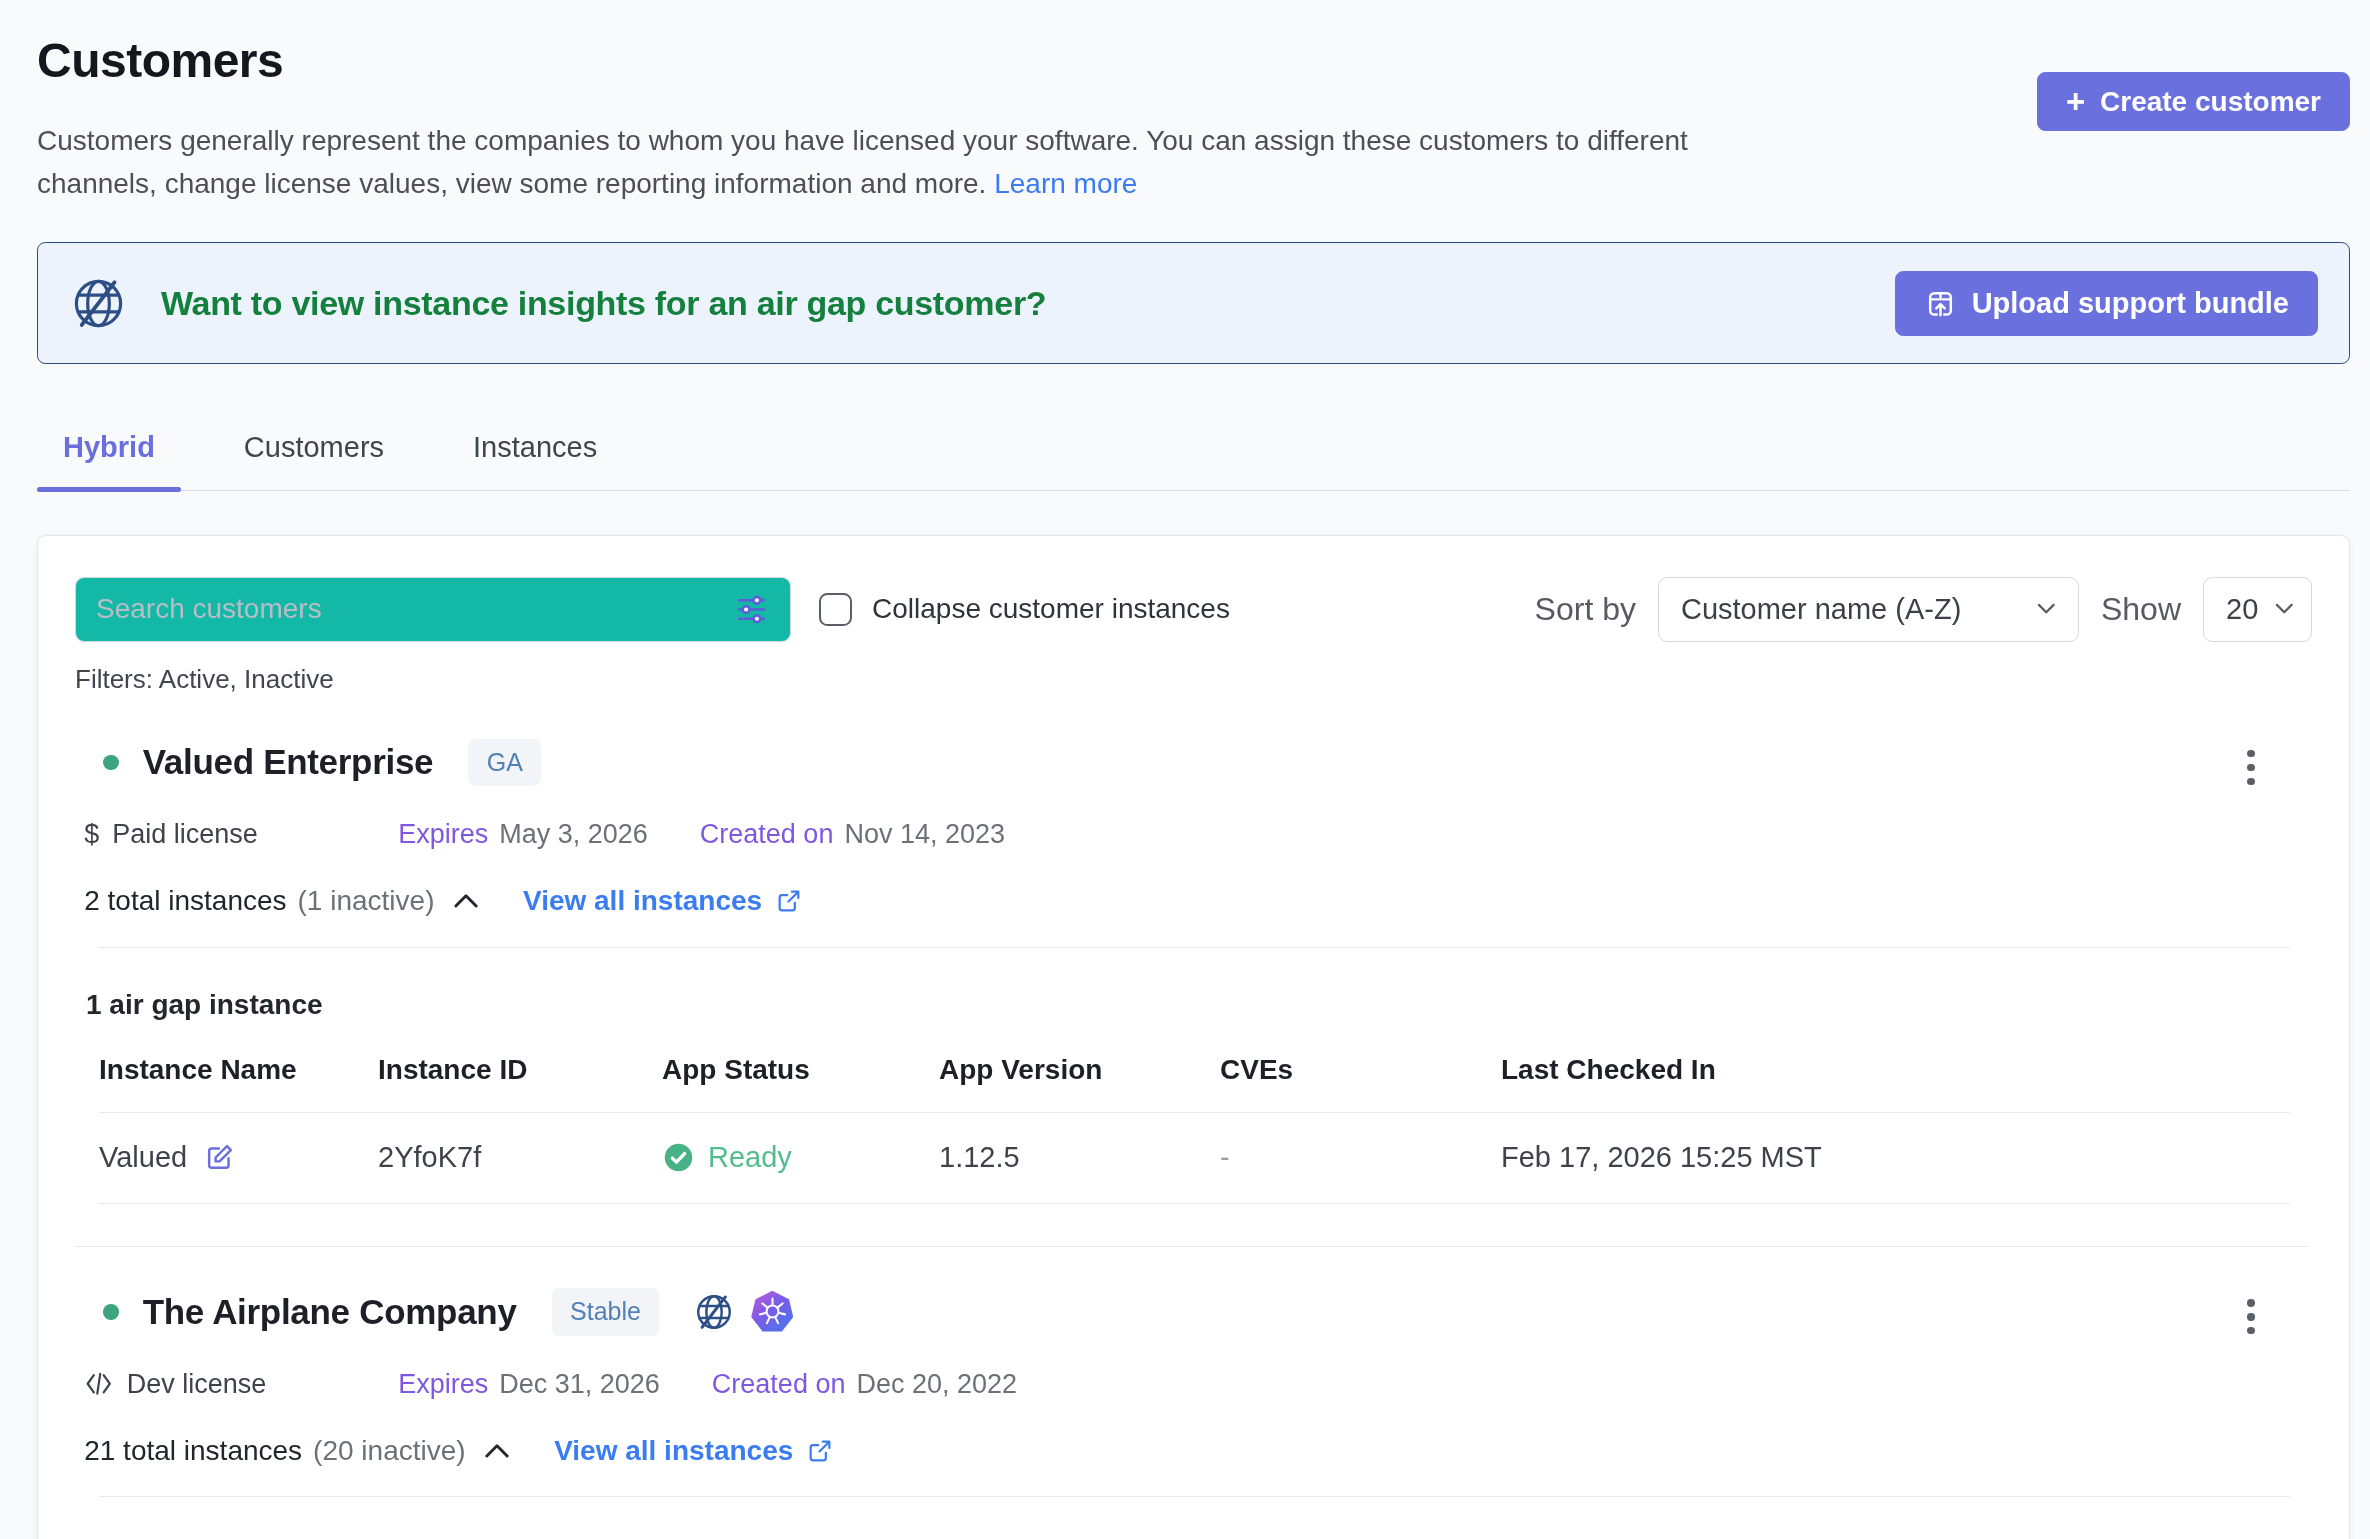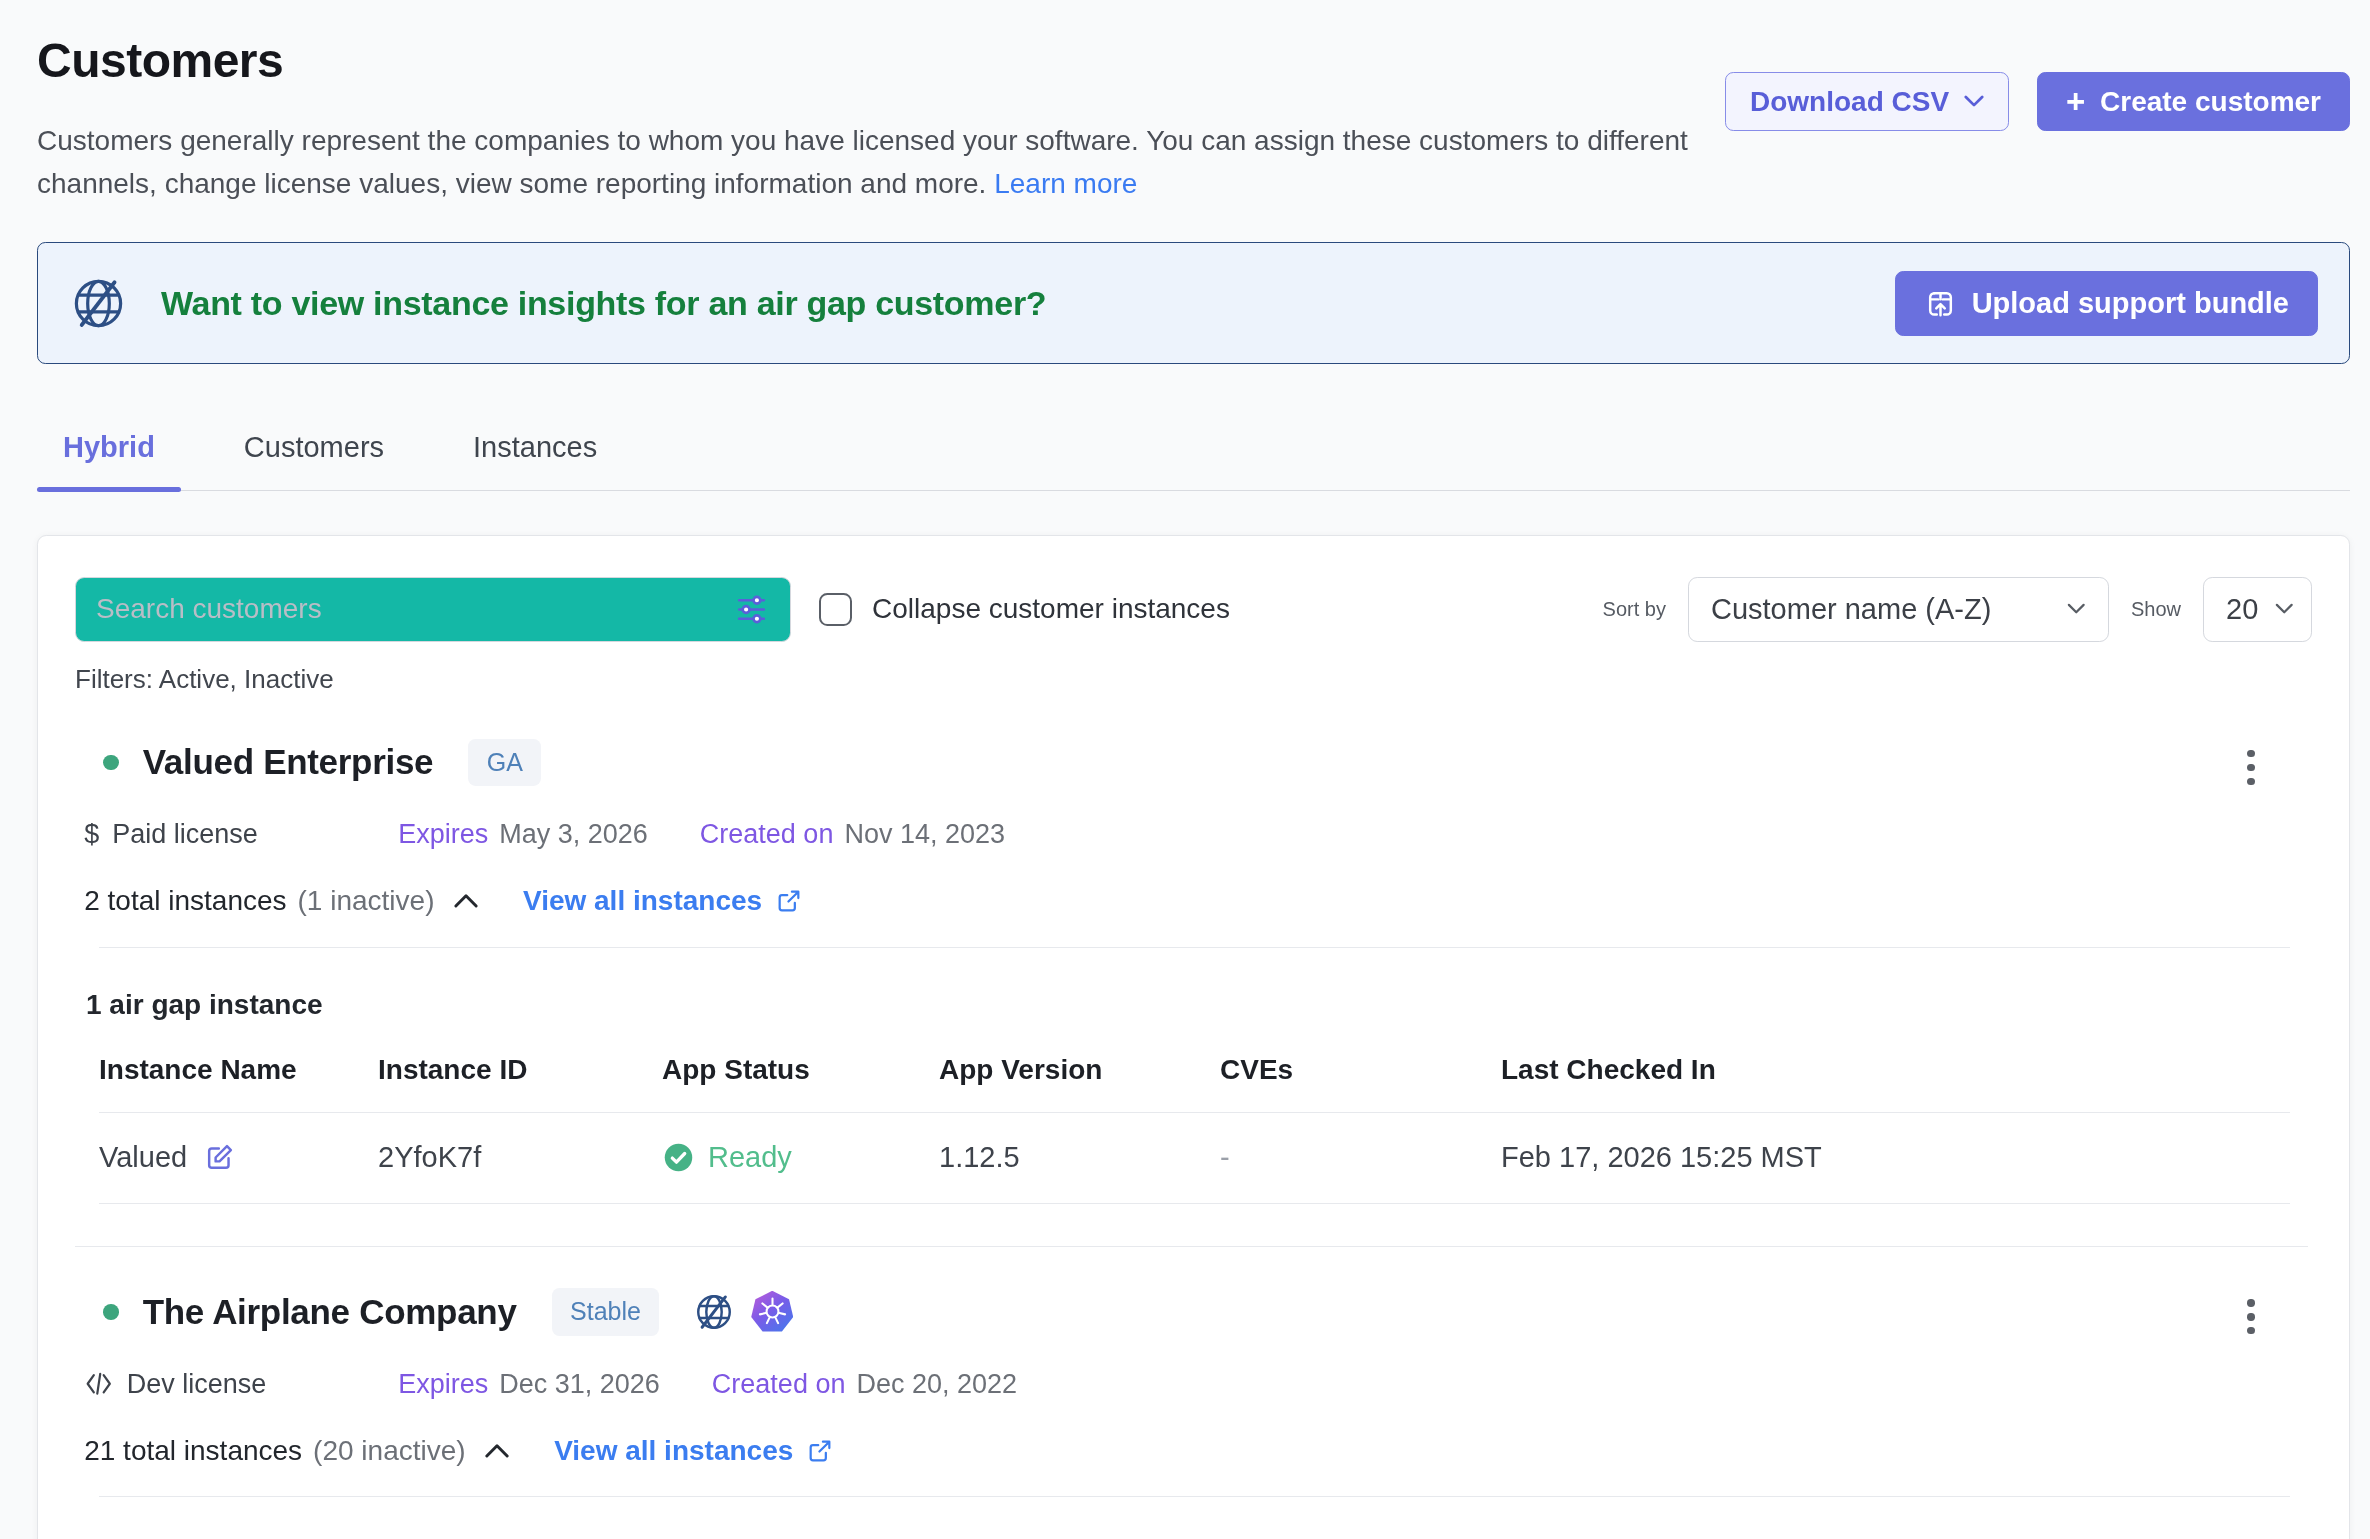--- a/index.html
+++ b/index.html
@@ -45,21 +45,21 @@
   .toolbar { display: flex; align-items: center; }
   .search-box { width: 716px; height: 65px; border: 1.8px solid #d5d8de; border-radius: 9.2px;
                 display: flex; align-items: center; padding: 0 20px; background: #14b8a6; }
   .search-box input { border: none; outline: none; flex: 1; font-size: 28px; color: #2c3036;
                       font-family: "Liberation Sans", sans-serif; background: transparent; }
   .search-box input::placeholder { color: #b9bdc6; }
   .checkbox-row { display: flex; align-items: center; gap: 20px; margin-left: 28px; cursor: pointer; }
   .checkbox { width: 33px; height: 33px; border: 2.8px solid #5a5f67; border-radius: 8.3px; background: #fff; }
   .checkbox-label { font-size: 28px; color: #2f333a; }
   .toolbar-right { margin-left: auto; display: flex; align-items: center; gap: 22px; }
-  .muted-label { font-size: 20px; color: #565b63; }
+  .muted-label { font-size: 32px; color: #565b63; }
   .select { height: 65px; border: 1.8px solid #d5d8de; border-radius: 9.2px; background: #fff;
             display: flex; align-items: center; gap: 26px; padding: 0 22px; font-size: 29px;
             color: #3c4047; cursor: pointer; }
   .filters-line { margin-top: 22px; font-size: 26px; color: #41464e; }
 
   
   .customer { position: relative; }
   .customer-1 { margin-top: 44px; }
   .customer-2 { margin-top: 41px; }
   .customer-head { display: flex; align-items: center; gap: 24px; padding-left: 28px; }
@@ -112,28 +112,20 @@
 <body>
 
 <div class="page">
 
   <div class="page-header">
     <div>
       <h1 class="page-title">Customers</h1>
       <p class="page-desc"><span>Customers generally represent the companies to whom you have licensed your software. You can assign these customers to different channels, change license values, view some reporting information and more.</span> <span class="learn-more">Learn more</span></p>
     </div>
     <div class="header-actions">
-      <div class="btn btn-secondary">
-        <span>Download CSV</span>
-        <span>
-          <svg width="20" height="13" viewBox="0 0 22 14">
-              <path d="M2 2l9 9 9-9" fill="none" stroke="#585ed8" stroke-width="3" stroke-linecap="round" stroke-linejoin="round"></path>
-            </svg>
-        </span>
-      </div>
       <div class="btn btn-primary">
         <span class="plus">+</span>
         <span>Create customer</span>
       </div>
     </div>
   </div>
 
   <div class="banner">
     <span>
       <svg width="59" height="59" viewBox="0 0 24 24" fill="none" stroke="#2d4f85" stroke-width="1.3" stroke-linecap="round">

